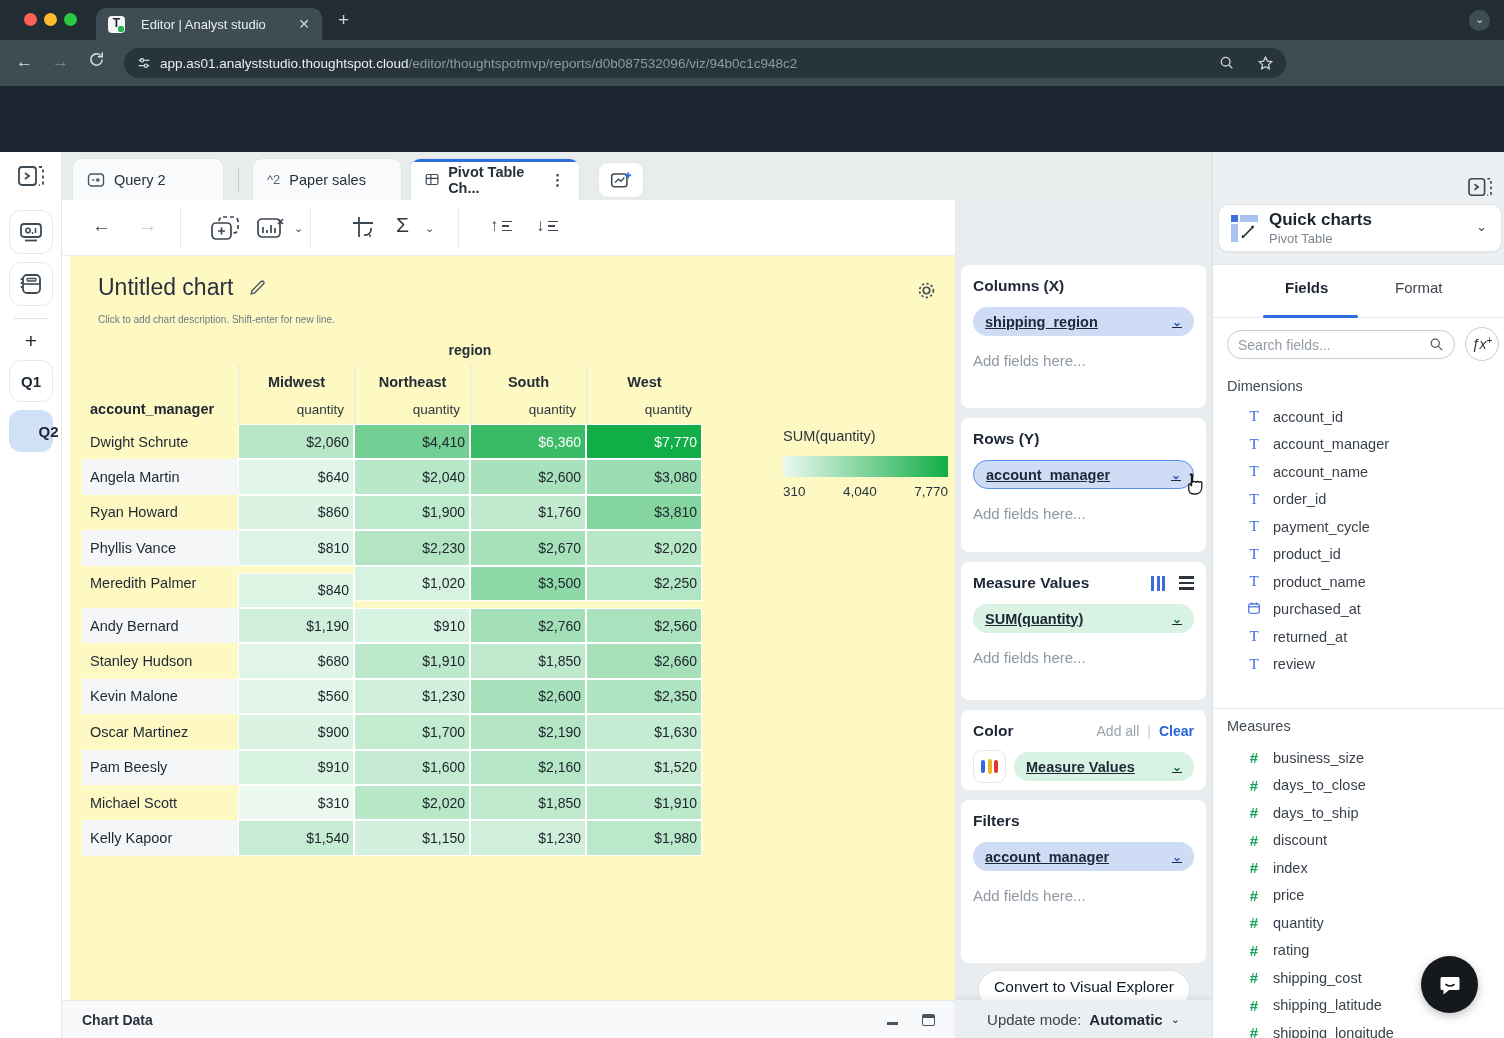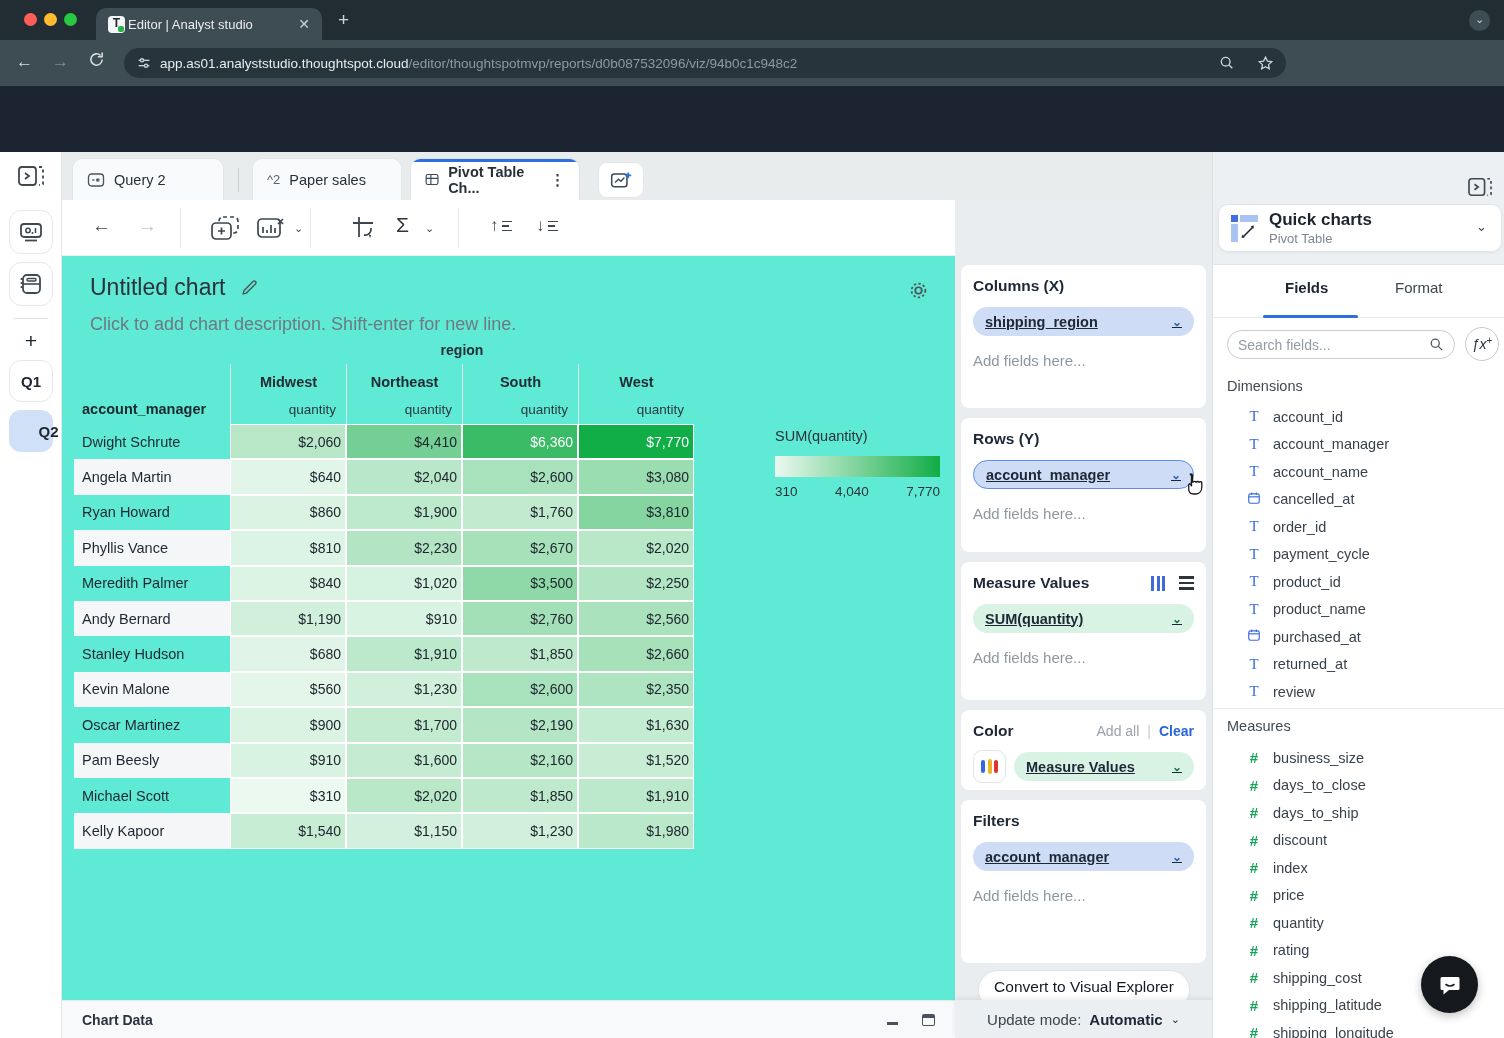--- a/index.html
+++ b/index.html
@@ -5,21 +5,21 @@
   * { margin:0; padding:0; box-sizing:border-box; }
   html,body { background:#0c1014; }
   body { font-family:"Liberation Sans", sans-serif; }
   #stage { position:relative; width:1504px; height:1038px; overflow:hidden; background:#fff; }
   .abs { position:absolute; }
 
   
   #browser-tabs { left:0; top:0; width:1504px; height:40px; background:#222d33; }
   .traffic { width:13px; height:13px; border-radius:50%; top:13px; }
   .tl-red { left:24px; background:#ff5f57; } .tl-yellow { left:44px; background:#febc2e; } .tl-green { left:64px; background:#28c840; }
-  #btab { left:96px; top:8px; width:226px; height:32px; background:#3e4d54; border-radius:10px 10px 0 0; display:flex; align-items:center; padding:0 12px; gap:3px; }
+  #btab { left:96px; top:8px; width:226px; height:32px; background:#3e4d54; border-radius:10px 10px 0 0; display:flex; align-items:center; padding:0 12px; gap:16px; }
   .favicon { width:17px; height:17px; background:#f4f5f6; border-radius:4px; position:relative; flex:0 0 auto; }
   .favicon:before { content:"T"; position:absolute; left:0; right:0; top:0px; text-align:center; font-size:12px; font-weight:bold; color:#1c252e; }
   .favicon:after { content:""; position:absolute; right:1px; bottom:1px; width:6px; height:6px; background:#2bb24c; border-radius:2px; }
   #btab-title { color:#e9edef; font-size:13px; white-space:nowrap; overflow:hidden; flex:1; }
   .btab-close { color:#cdd4d9; font-size:14px; cursor:default; }
   #new-tab-btn { left:338px; top:10px; color:#cdd4d9; font-size:19px; line-height:19px; }
   #tabstrip-chevron { right:14px; top:10px; width:21px; height:21px; border-radius:50%; background:#3e4d54; color:#cdd4d9; text-align:center; font-size:11px; line-height:19px; }
 
   #browser-url { left:0; top:40px; width:1504px; height:46px; background:#3e4d54; }
   .nav-ico { top:12px; font-size:17px; color:#d7dde1; }
@@ -80,24 +80,24 @@
   #tb-chev1 { left:232px; } #tb-chev2 { left:363px; }
   #tb-swap { left:288px; top:14px; }
   #tb-sigma { left:334px; top:13px; font-size:21px; color:#2c343e; }
   .sort-ico { top:16px; display:flex; gap:3px; color:#3d4650; font-size:17px; }
   #tb-sortup { left:428px; } #tb-sortdown { left:474px; }
   .sort-lines { display:flex; flex-direction:column; gap:3px; justify-content:center; }
   .sort-lines i { display:block; height:1.5px; background:#3d4650; }
   .sort-lines i:nth-child(1){width:10px;} .sort-lines i:nth-child(2){width:7px;} .sort-lines i:nth-child(3){width:10px;}
 
   
-  #chart-area { left:62px; top:256px; width:893px; height:744px; background:#5eead4; }
+  #chart-area { left:70px; top:256px; width:893px; height:744px; background:#fef9c3; }
   #chart-title-row { left:28px; top:18px; display:flex; align-items:center; gap:14px; }
   #chart-title { font-size:23px; color:#2a323d; }
-  #chart-desc { left:28px; top:58px; font-size:18px; color:#6e7984; }
+  #chart-desc { left:28px; top:58px; font-size:10px; color:#6e7984; }
   #chart-gear { left:838px; top:16px; width:36px; height:36px; border-radius:10px; display:flex; align-items:center; justify-content:center; }
   #region-label { left:168px; top:86px; width:464px; text-align:center; font-size:14px; font-weight:600; color:#262e38; }
   #pivot-table { left:12px; top:108px; display:grid; grid-template-columns:156px repeat(4,116px); }
   .pt-corner { display:flex; align-items:flex-end; padding:0 0 7px 8px; font-size:14.5px; font-weight:700; color:#1e2631; }
   .pt-ch { border-left:1px solid #e4e7ea; padding:10px 0 7px; }
   .pt-cat { text-align:center; font-size:14.5px; font-weight:600; color:#242c36; margin-bottom:12px; }
   .pt-sub { text-align:right; padding-right:10px; font-size:13.5px; color:#2e3742; }
   .pt-name { font-size:14.5px; font-weight:500; color:#1f2733; display:flex; align-items:center; padding-left:8px; height:35.4px; }
   .pt-name.alt { background:#f4f6f8; }
   .pt-val { font-size:14px; color:#20282f; display:flex; align-items:center; justify-content:flex-end; padding-right:4px; height:35.4px; border:1.5px solid #fff; }
@@ -456,21 +456,21 @@
         <div class="pt-val" style="background: rgb(219, 243, 227);">$860</div>
         <div class="pt-val" style="background: rgb(189, 233, 204);">$1,900</div>
         <div class="pt-val" style="background: rgb(193, 234, 207);">$1,760</div>
         <div class="pt-val" style="background: rgb(133, 213, 160);">$3,810</div>
         <div class="pt-name alt">Phyllis Vance</div>
         <div class="pt-val" style="background: rgb(220, 244, 229);">$810</div>
         <div class="pt-val" style="background: rgb(179, 229, 196);">$2,230</div>
         <div class="pt-val" style="background: rgb(166, 225, 186);">$2,670</div>
         <div class="pt-val" style="background: rgb(185, 232, 201);">$2,020</div>
         <div class="pt-name">Meredith Palmer</div>
-        <div class="pt-val" style="background: rgb(220, 244, 228);">$840</div>
+        <div class="pt-val" style="background: rgb(220, 244, 228); margin-top: 7px;">$840</div>
         <div class="pt-val" style="background: rgb(214, 242, 224);">$1,020</div>
         <div class="pt-val" style="background: rgb(142, 217, 167);">$3,500</div>
         <div class="pt-val" style="background: rgb(178, 229, 196);">$2,250</div>
         <div class="pt-name alt">Andy Bernard</div>
         <div class="pt-val" style="background: rgb(209, 240, 220);">$1,190</div>
         <div class="pt-val" style="background: rgb(217, 243, 226);">$910</div>
         <div class="pt-val" style="background: rgb(163, 224, 184);">$2,760</div>
         <div class="pt-val" style="background: rgb(169, 226, 189);">$2,560</div>
         <div class="pt-name">Stanley Hudson</div>
         <div class="pt-val" style="background: rgb(224, 245, 232);">$680</div>
@@ -640,29 +640,20 @@
         </div>
         <div class="f-item">
           <span class="f-ico-t">T</span>
           <span>account_manager</span>
         </div>
         <div class="f-item">
           <span class="f-ico-t">T</span>
           <span>account_name</span>
         </div>
         <div class="f-item">
-          <span class="f-ico-cal"><svg width="14" height="14" viewBox="0 0 24 24">
-              <rect x="3" y="5" width="18" height="16" rx="3" fill="none" stroke="#3b6be0" stroke-width="2"></rect>
-              <line x1="8" y1="2.5" x2="8" y2="7" stroke="#3b6be0" stroke-width="2"></line>
-              <line x1="16" y1="2.5" x2="16" y2="7" stroke="#3b6be0" stroke-width="2"></line>
-              <line x1="3" y1="10" x2="21" y2="10" stroke="#3b6be0" stroke-width="2"></line>
-            </svg></span>
-          <span>cancelled_at</span>
-        </div>
-        <div class="f-item">
           <span class="f-ico-t">T</span>
           <span>order_id</span>
         </div>
         <div class="f-item">
           <span class="f-ico-t">T</span>
           <span>payment_cycle</span>
         </div>
         <div class="f-item">
           <span class="f-ico-t">T</span>
           <span>product_id</span>

